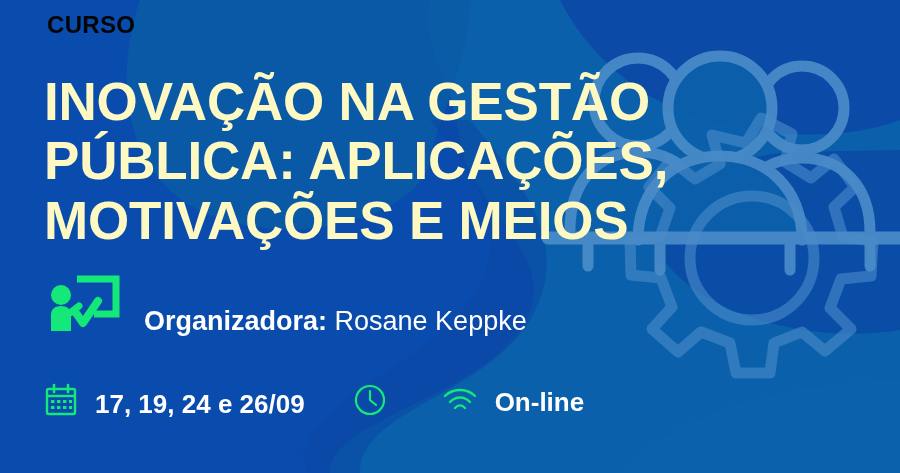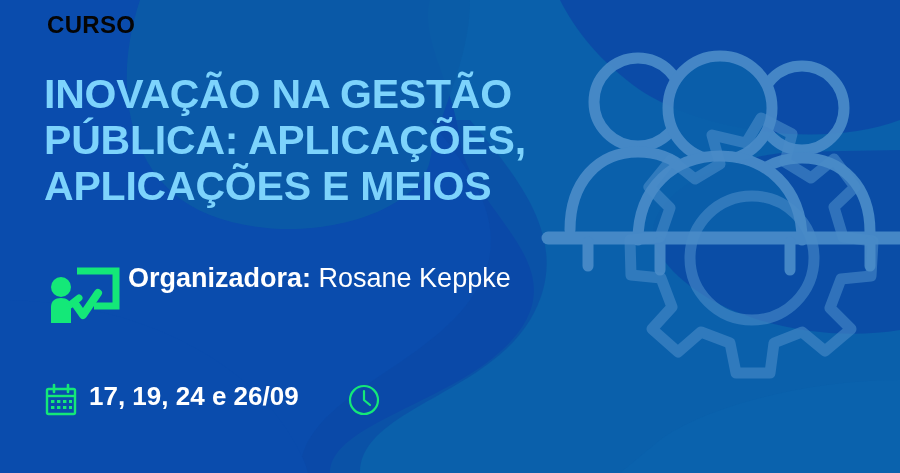--- a/index.html
+++ b/index.html
@@ -17,40 +17,40 @@
 
   .content{position:absolute;inset:0;}
 
   #kicker{
     position:absolute;left:47px;top:13px;
     font-size:24px;font-weight:bold;color:#050505;
     letter-spacing:.3px;line-height:1;
   }
   #title{
     position:absolute;left:44px;top:72px;width:620px;
-    color:#7dd3fc;font-weight:bold;font-size:41px;line-height:1.12;
+    color:#fef9c3;font-weight:bold;font-size:53px;line-height:1.12;
     letter-spacing:-0.2px;
   }
   #title div{white-space:nowrap;}
 
   #organizer-row{
     position:absolute;left:46px;top:265px;height:70px;
-    display:flex;align-items:flex-start;gap:8px;
+    display:flex;align-items:flex-end;gap:24px;
   }
   #organizer-text{
     font-size:27px;color:#ffffff;white-space:nowrap;line-height:1;
   }
   #organizer-text b{font-weight:bold;}
   #organizer-name{font-weight:300;}
 
   #meta-row{
     position:absolute;left:44px;top:383px;
     display:flex;align-items:center;
   }
-  .meta-item{display:flex;align-items:flex-start;gap:11px;}
+  .meta-item{display:flex;align-items:flex-end;gap:17px;}
   .meta-item .label{
     font-size:26px;font-weight:bold;color:#ffffff;white-space:nowrap;line-height:1;
   }
   .gap-a{width:48px;}
   .gap-b{width:55px;}
   .icon-box{display:flex;align-items:center;justify-content:center;}
 </style>
 </head>
 <body>
 
@@ -121,21 +121,21 @@
     </g>
   </svg>
 
   <div class="content">
 
     <div id="kicker">CURSO</div>
 
     <div id="title">
       <div>INOVAÇÃO NA GESTÃO</div>
       <div>PÚBLICA: APLICAÇÕES,</div>
-      <div>APLICAÇÕES E MEIOS</div>
+      <div>MOTIVAÇÕES E MEIOS</div>
     </div>
 
     <div id="organizer-row">
       <span class="icon-box">
         <svg width="74" height="62" viewBox="0 0 74 62" aria-hidden="true">
 
           <path d="M31 6 H70 V41 H48" fill="none" stroke="#14e878" stroke-width="7"></path>
 
           <circle cx="15" cy="22" r="10" fill="#14e878"></circle>
 
@@ -182,17 +182,27 @@
         <span class="icon-box">
           <svg width="34" height="34" viewBox="0 0 34 34" aria-hidden="true">
             <circle cx="17" cy="17" r="14" fill="none" stroke="#14e878" stroke-width="2.2"></circle>
             <path d="M17 8 V17 L23 22" fill="none" stroke="#14e878" stroke-width="2.2" stroke-linecap="round" stroke-linejoin="round"></path>
           </svg>
         </span>
       </div>
 
       <div class="gap-b"></div>
 
+      <div class="meta-item">
+        <span class="icon-box">
+          <svg width="36" height="30" viewBox="0 0 36 30" aria-hidden="true">
+            <path d="M3 11 C11 3 25 3 33 11" fill="none" stroke="#14e878" stroke-width="2.4" stroke-linecap="round"></path>
+            <path d="M8 17 C14 11 22 11 28 17" fill="none" stroke="#14e878" stroke-width="2.4" stroke-linecap="round"></path>
+            <path d="M13 23 C16 19.5 20 19.5 23 23" fill="none" stroke="#14e878" stroke-width="2.4" stroke-linecap="round"></path>
+          </svg>
+        </span>
+        <span class="label">On-line</span>
+      </div>
 
     </div>
 
   </div>
 </div>
 
 </body></html>

